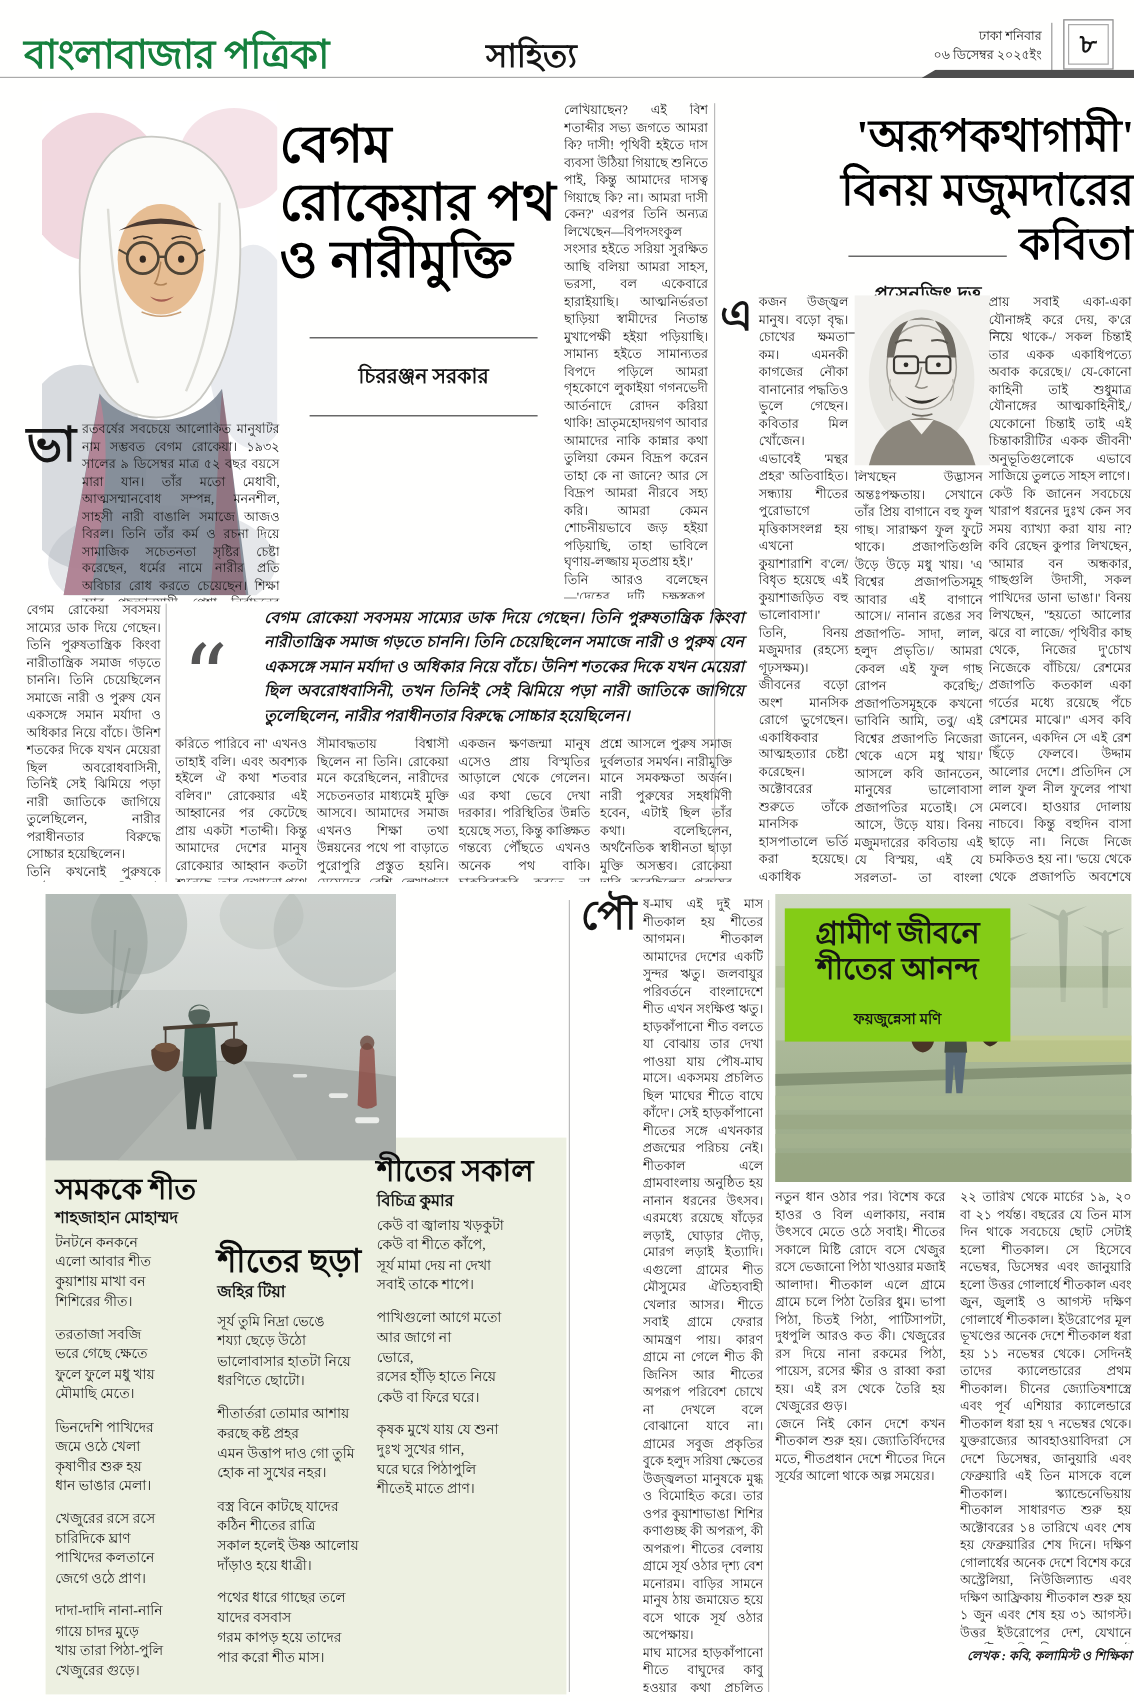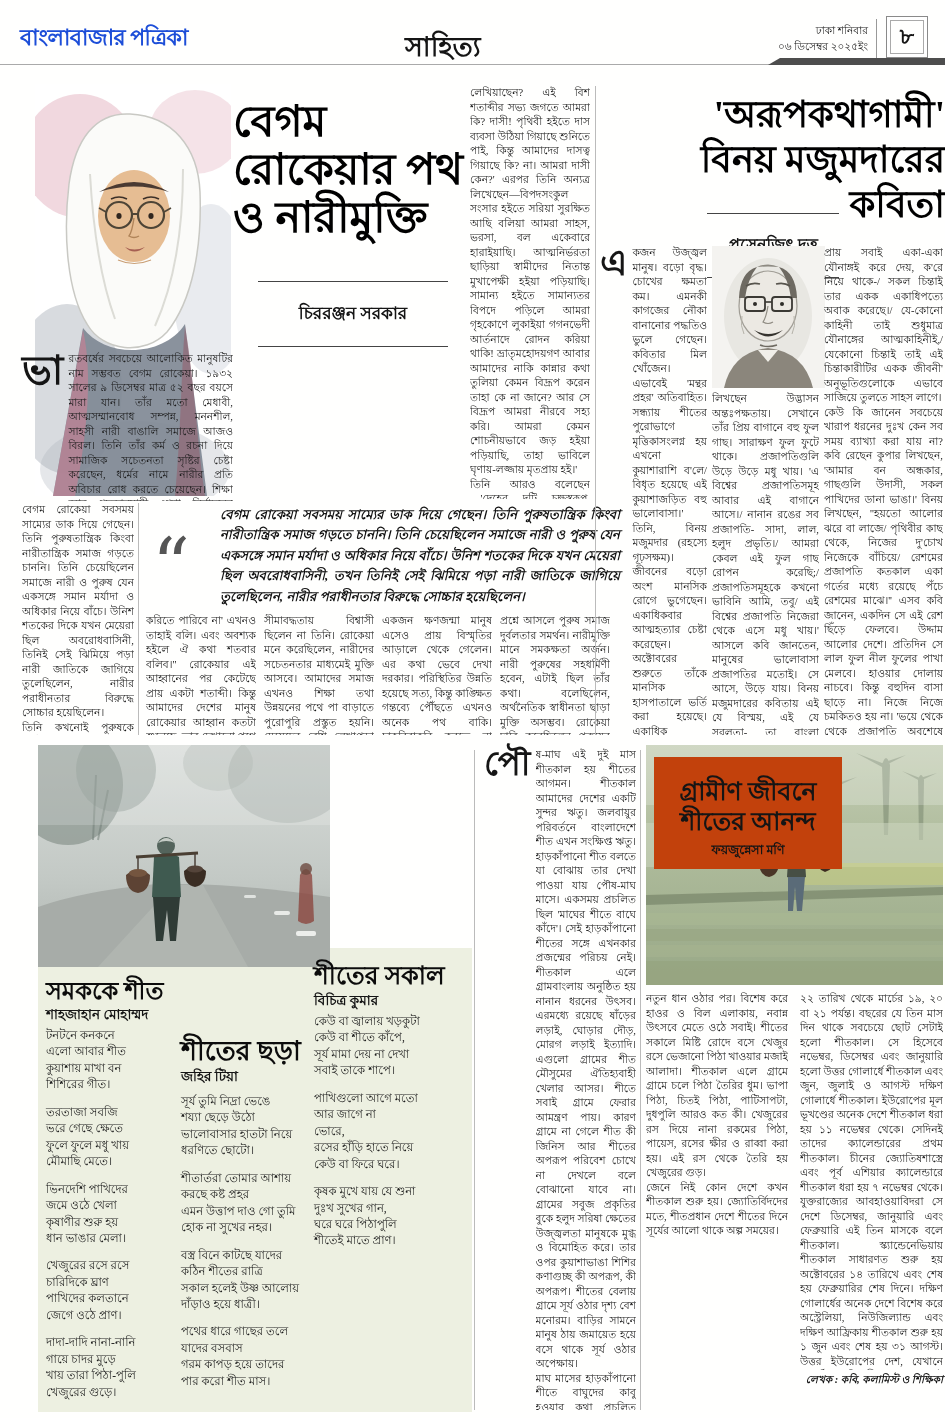--- a/index.html
+++ b/index.html
@@ -1,21 +1,21 @@
 <!DOCTYPE html>
 <html lang="bn"><head>
 <meta charset="utf-8">
 <style>
   *{box-sizing:border-box;margin:0;padding:0}
   html,body{width:945px;height:1418px;overflow:hidden;background:#fff}
   body{font-family:"Liberation Serif","DejaVu Serif",serif;color:#151515}
   #page{position:relative;width:945px;height:1418px;background:#fffffe}
   .abs{position:absolute}
   
-  .masthead{left:20px;top:20px;font-size:22px;font-weight:800;letter-spacing:-.5px;color:#1d4ed8}
+  .masthead{left:20px;top:20px;font-size:33px;font-weight:800;letter-spacing:-.5px;color:#15803d}
   .section-title{left:405px;top:26px;width:140px;text-align:left;font-size:27px;font-weight:700}
   .dateline{left:730px;top:23px;width:138px;text-align:right;font-size:10.5px;line-height:1.55;white-space:pre-line;color:#222}
   .hdr-vline{left:876px;top:19px;width:1px;height:40px;background:#999}
   .page-no-box{left:886px;top:16px;width:42px;height:42px;border:1px solid #8a8a8a;box-shadow:inset 0 0 0 3px #fff,inset 0 0 0 4px #aaa;display:flex;align-items:center;justify-content:center;font-size:22px;font-weight:700}
   .hdr-rule{left:0;top:64px;width:945px;height:1px;background:#aaa}
   .hdr-bar{left:768px;top:58px;width:177px;height:7px;background:#4d4d4d;clip-path:polygon(12px 0,100% 0,100% 100%,0 100%)}
   
   .bcol{font-size:10.6px;line-height:1.37;text-align:justify;overflow:hidden;white-space:pre-line;color:#1b1b1b}
   .dropcap{float:left;font-size:40px;line-height:.85;font-weight:800;padding:2px 5px 0 0}
   
@@ -26,23 +26,23 @@
   .quote-glyph{left:152px;top:528px;font-size:74px;line-height:1;color:#555;font-family:"DejaVu Serif",serif}
   .quote-text{left:220px;top:505px;width:400px;font-size:13.2px;line-height:1.55;font-style:italic;font-weight:600;text-align:justify;color:#111}
   
   .headline2{left:600px;top:92px;width:345px;text-align:right;font-size:37px;line-height:1.22;font-weight:800;white-space:pre-line;color:#000}
   .byline2{left:707px;top:213px;width:132px;font-size:16px}
   
   .poem-panel{left:38px;top:948px;width:434px;height:464px;background:#edf0e1}
   .poem-title{font-weight:800;color:#0c0c0c}
   .poem-author{font-weight:700;font-size:13.5px;margin-top:2px}
   .stanza{font-size:11.6px;line-height:1.42;white-space:pre-line;margin-bottom:11px;color:#1c1c1c}
-  .wphoto-box{background:#c2410c;text-align:center;padding:20px 8px 8px}
+  .wphoto-box{background:#84cc16;text-align:center;padding:7px 8px 8px}
   .wphoto-title{font-size:25px;line-height:1.2;font-weight:800}
-  .wphoto-author{font-size:12.5px;font-weight:700;margin-top:4px}
+  .wphoto-author{font-size:12.5px;font-weight:700;margin-top:16px}
   .writer-footer{font-size:10.5px;font-weight:700;font-style:italic;text-align:right}
   svg{display:block}
 </style>
 </head>
 <body>
 
 <div id="page">
 
   <div class="abs masthead">বাংলাবাজার পত্রিকা</div>
   <div class="abs section-title">সাহিত্য</div>

